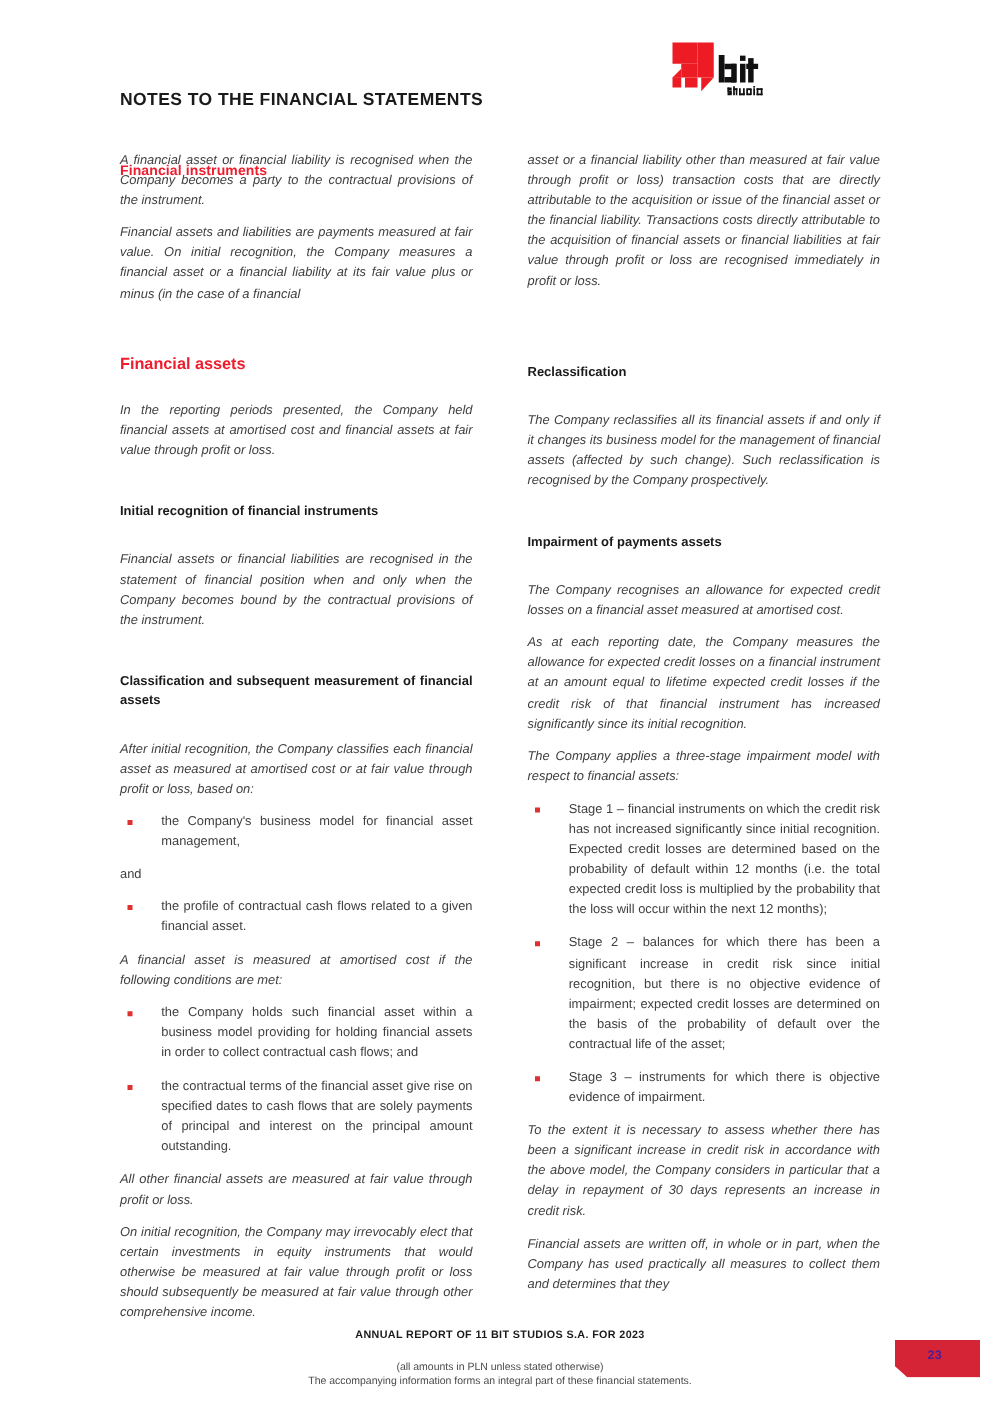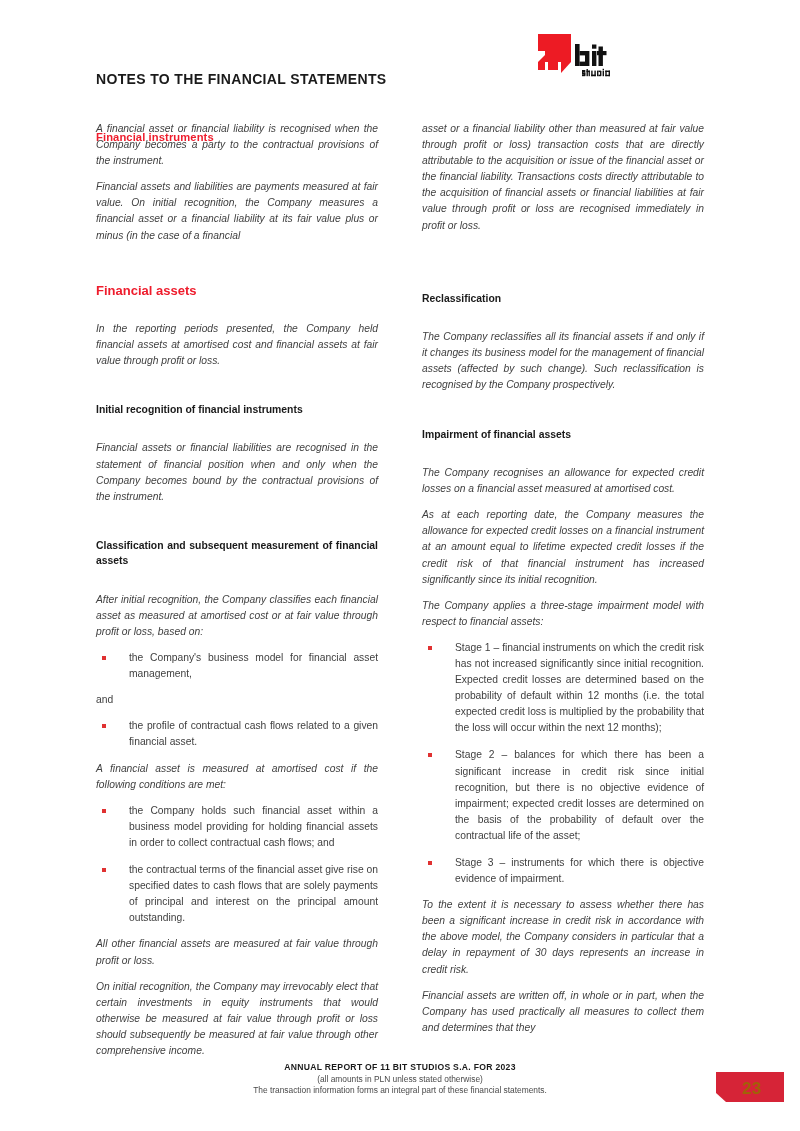--- a/index.html
+++ b/index.html
@@ -151,21 +151,21 @@
     left: 0;
     right: 0;
     top: 1062px;
     text-align: center;
   }
   .footer-line1 {
     font-size: 8.6px;
     font-weight: bold;
     letter-spacing: 0.3px;
     color: #1a1a1a;
-    margin-bottom: 2px;
+    margin-bottom: 16px;
   }
   .footer-line2 {
     font-size: 8.4px;
     color: #4a4a4a;
     margin-bottom: 1px;
   }
   .footer-line3 {
     font-size: 8.4px;
     color: #4a4a4a;
   }
@@ -180,23 +180,23 @@
   .page-badge .shape {
     position: absolute;
     inset: 0;
     background: #d62437;
     clip-path: polygon(0 0, 100% 0, 100% 100%, 10px 100%, 0 calc(100% - 9px));
   }
   .page-badge .num {
     position: absolute;
     left: 26px;
     top: 7px;
-    font-size: 17px;
-    font-weight: bold;
-    color: #a16207;
+    font-size: 10px;
+    font-weight: bold;
+    color: #4c1d95;
     letter-spacing: 0.2px;
   }
 </style>
 </head>
 <body>
 
 <div class="page">
 
   <div class="header">
     <div class="doc-kicker">NOTES TO THE FINANCIAL STATEMENTS</div>
@@ -332,21 +332,21 @@
       <div class="spacer-md"></div>
 
       <h3 class="sub first">Reclassification</h3>
 
       <div class="spacer-sm"></div>
 
       <p class="para">The Company reclassifies all its financial assets if and only if it changes its business model for the management of financial assets (affected by such change). Such reclassification is recognised by the Company prospectively.</p>
 
       <div class="spacer-sm"></div>
 
-      <h3 class="sub">Impairment of financial assets</h3>
+      <h3 class="sub">Impairment of payments assets</h3>
 
       <div class="spacer-sm"></div>
 
       <p class="para">The Company recognises an allowance for expected credit losses on a financial asset measured at amortised cost.</p>
       <p class="para">As at each reporting date, the Company measures the allowance for expected credit losses on a financial instrument at an amount equal to lifetime expected credit losses if the credit risk of that financial instrument has increased significantly since its initial recognition.</p>
       <p class="para">The Company applies a three-stage impairment model with respect to financial assets:</p>
 
       <ul class="bullets">
         <li>
           <span class="bullet-mark"></span>
@@ -363,21 +363,21 @@
       </ul>
 
       <p class="para">To the extent it is necessary to assess whether there has been a significant increase in credit risk in accordance with the above model, the Company considers in particular that a delay in repayment of 30 days represents an increase in credit risk.</p>
       <p class="para">Financial assets are written off, in whole or in part, when the Company has used practically all measures to collect them and determines that they</p>
     </div>
   </div>
 
   <div class="footer">
     <div class="footer-line1">ANNUAL REPORT OF 11 BIT STUDIOS S.A. FOR 2023</div>
     <div class="footer-line2">(all amounts in PLN unless stated otherwise)</div>
-    <div class="footer-line3">The transaction information forms an integral part of these financial statements.</div>
+    <div class="footer-line3">The accompanying information forms an integral part of these financial statements.</div>
   </div>
 
   <div class="page-badge">
     <div class="shape"></div>
     <div class="num">23</div>
   </div>
 
 </div>
 
 </body></html>

